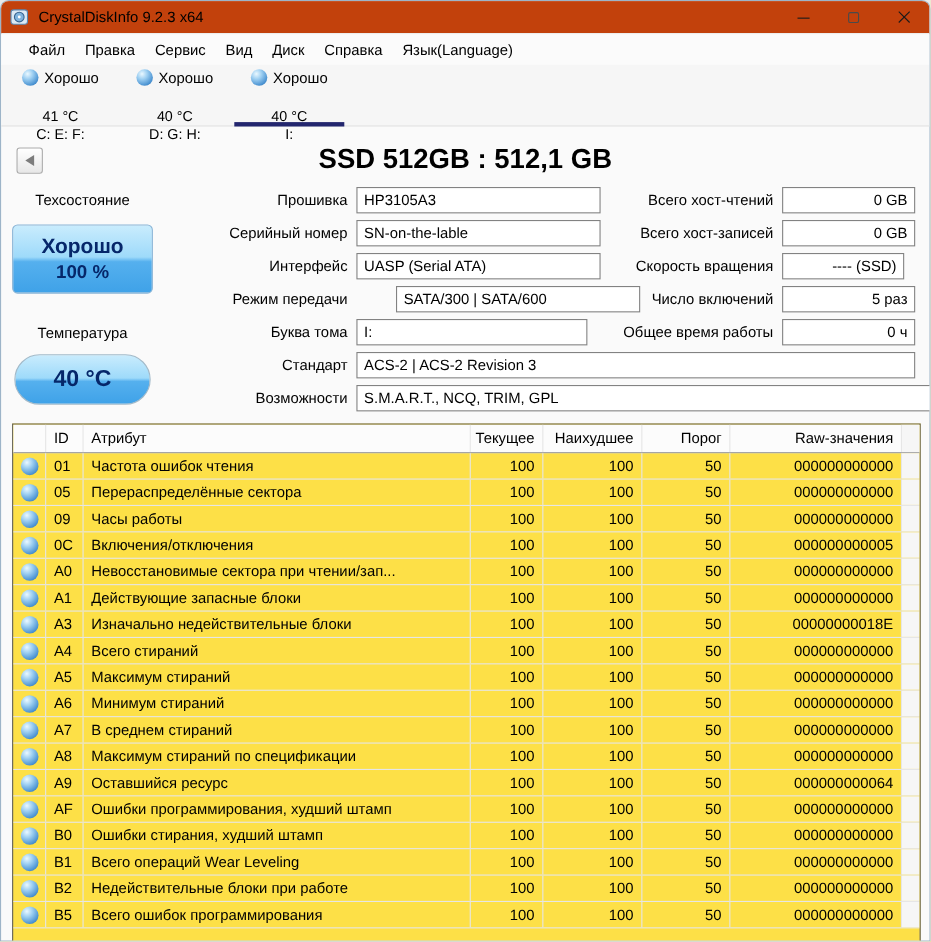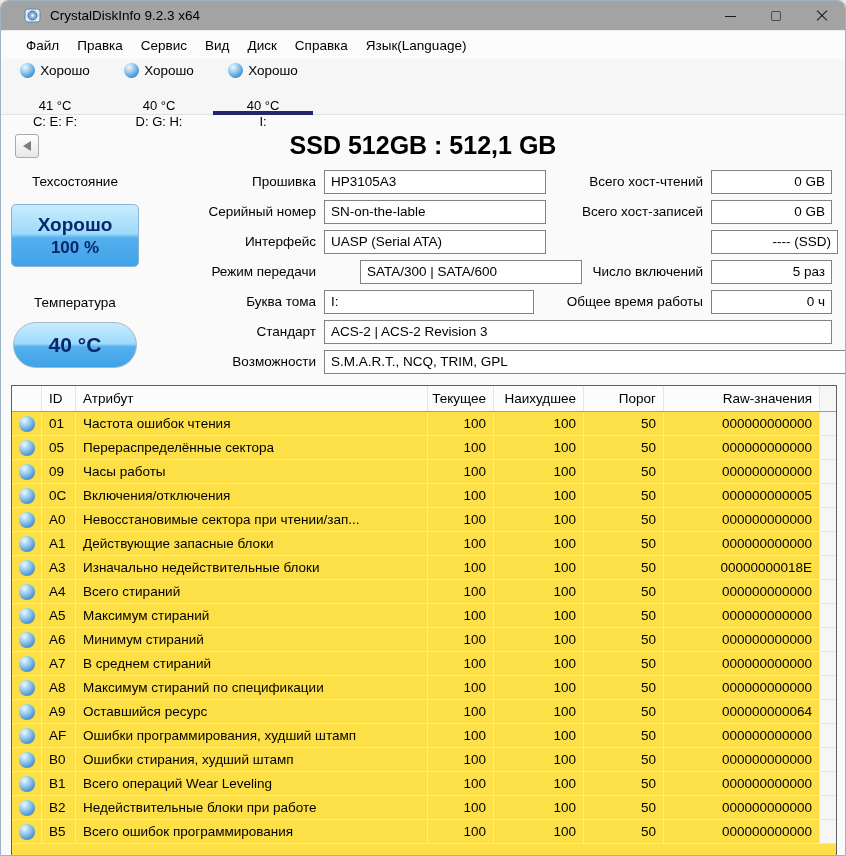--- a/index.html
+++ b/index.html
@@ -1,20 +1,20 @@
 <!DOCTYPE html>
 <html><head>
 <meta charset="utf-8">
 <style>
   *{box-sizing:border-box;margin:0;padding:0}
   html,body{background:#e9e9e9}
   body{font-family:"Liberation Sans",sans-serif;color:#000}
   .window{position:relative;width:846px;height:856px;background:#fafafa;border:1px solid #9db4c8;overflow:hidden;border-radius:8px 8px 0 0}
   
-  .titlebar{position:absolute;top:0;left:0;right:0;height:30px;background:#a3a3a3;display:flex;align-items:center;padding-left:23px;border-bottom:1px solid #ededed}
+  .titlebar{position:absolute;top:0;left:0;right:0;height:30px;background:#c2410c;display:flex;align-items:center;padding-left:8px;border-bottom:1px solid #ededed}
   .app-icon{display:inline-flex;margin-right:9px}
   .title-text{font-size:13.5px}
   .win-controls{position:absolute;right:0;top:0;height:30px;display:flex}
   .win-btn{width:46px;height:30px;border:none;background:transparent;display:flex;align-items:center;justify-content:center;cursor:pointer}
   .glyph-min{width:11px;height:1px;background:#1a1a1a;display:block}
   .glyph-max{width:10px;height:10px;border:1px solid #4a4a4a;border-radius:2px;display:block}
   .glyph-close{position:relative;width:12px;height:12px;display:block}
   .glyph-close::before,.glyph-close::after{content:"";position:absolute;left:-1px;top:5px;width:14px;height:1px;background:#1a1a1a}
   .glyph-close::before{transform:rotate(45deg)}
   .glyph-close::after{transform:rotate(-45deg)}
@@ -158,21 +158,22 @@
       <div class="fld-label" style="top: 289px; left: 0px; width: 315px;">Буква тома</div>
       <div class="fld-box" style="top: 289px; left: 323px; width: 210px;">I:</div>
       <div class="fld-label" style="top: 319px; left: 0px; width: 315px;">Стандарт</div>
       <div class="fld-box" style="top: 319px; left: 323px; width: 508px;">ACS-2 | ACS-2 Revision 3</div>
       <div class="fld-label" style="top: 349px; left: 0px; width: 315px;">Возможности</div>
       <div class="fld-box" style="top: 349px; left: 323px; width: 548px;">S.M.A.R.T., NCQ, TRIM, GPL</div>
       <div class="fld-label" style="top: 169px; left: 540px; width: 162px;">Всего хост-чтений</div>
       <div class="fld-box right" style="top: 169px; left: 710px; width: 121px;">0 GB</div>
       <div class="fld-label" style="top: 199px; left: 540px; width: 162px;">Всего хост-записей</div>
       <div class="fld-box right" style="top: 199px; left: 710px; width: 121px;">0 GB</div>
-      <div class="fld-box right" style="top: 229px; left: 710px; width: 127px; padding-left: 21px;">---- (SSD)</div>
+      <div class="fld-label" style="top: 229px; left: 540px; width: 162px;">Скорость вращения</div>
+      <div class="fld-box right" style="top: 229px; left: 710px; width: 111px; padding-left: 21px;">---- (SSD)</div>
       <div class="fld-label" style="top: 259px; left: 540px; width: 162px;">Число включений</div>
       <div class="fld-box right" style="top: 259px; left: 710px; width: 121px;">5 раз</div>
       <div class="fld-label" style="top: 289px; left: 540px; width: 162px;">Общее время работы</div>
       <div class="fld-box right" style="top: 289px; left: 710px; width: 121px;">0 ч</div>
     </div>
 
   <div class="smart" id="smart">
       <div class="trow thead">
         <div class="tcell icon-cell"></div>
         <div class="tcell">ID</div>

